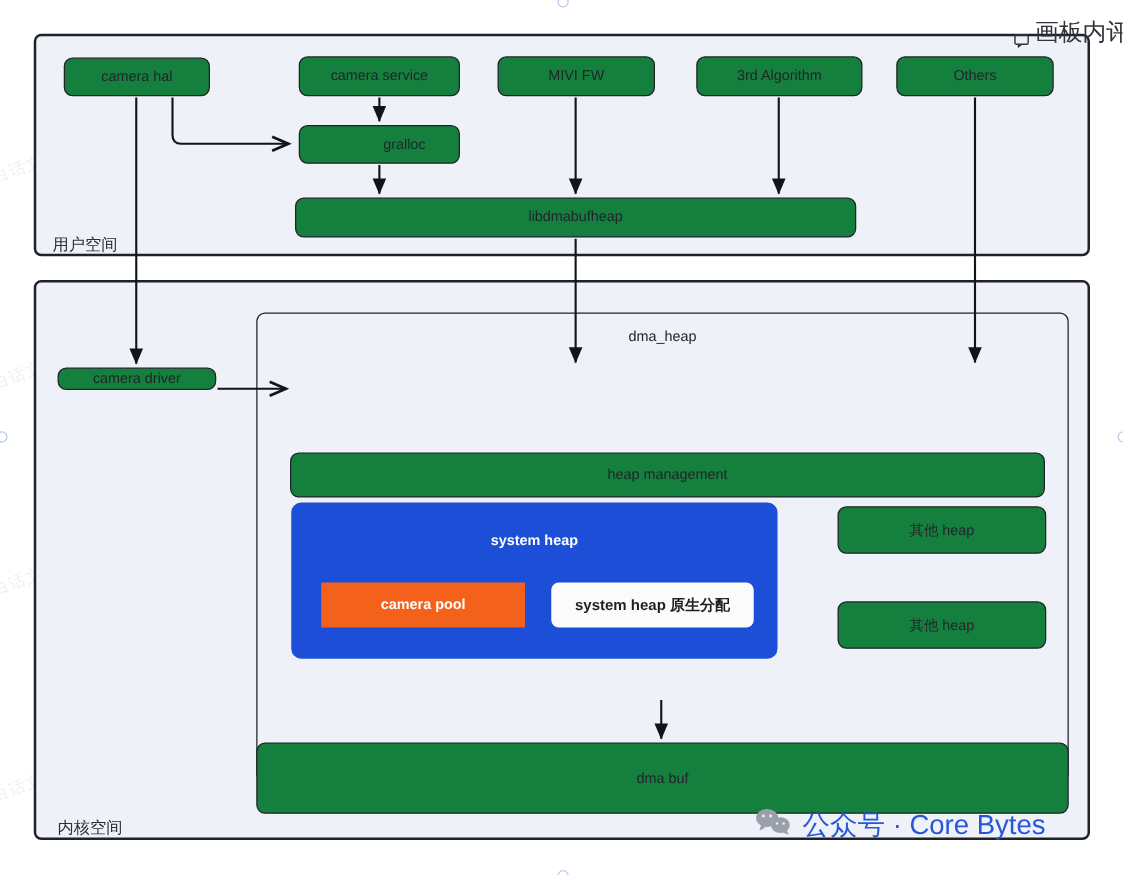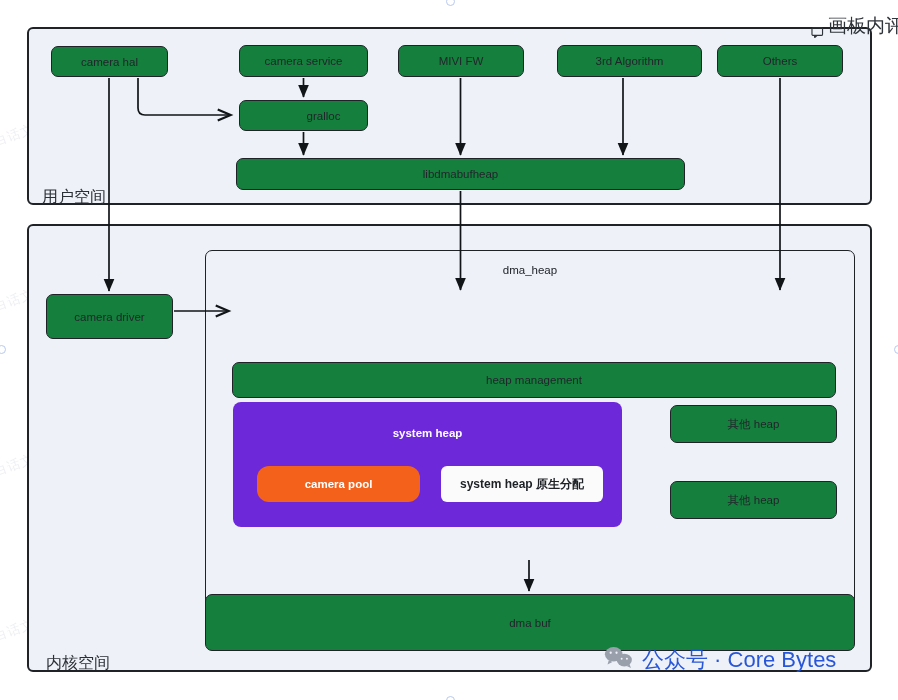--- a/index.html
+++ b/index.html
@@ -44,21 +44,21 @@
   
   .panel {
     position: absolute;
     background: #eef1f7;
     border: 2px solid #1f2328;
     border-radius: 6px;
     box-sizing: border-box;
   }
   .panel-label {
     position: absolute;
-    font-size: 16px;
+    font-size: 13px;
     color: #2b2f36;
     white-space: nowrap;
   }
 
   
   .node {
     position: absolute;
     box-sizing: border-box;
     background: #15803d;
     border: 1.7px solid #1f2328;
@@ -84,36 +84,36 @@
     left: 0; right: 0;
     text-align: center;
     font-size: 11.5px;
     color: #21252b;
   }
 
   
   .heap-box {
     position: absolute;
     box-sizing: border-box;
-    background: #6d28d9;
+    background: #1d4ed8;
     border-radius: 8px;
   }
   .heap-title {
     position: absolute;
     left: 0; right: 0;
     text-align: center;
     font-size: 11.5px;
     font-weight: bold;
     color: #ffffff;
   }
   .pool-box {
     position: absolute;
     box-sizing: border-box;
     background: #f4611a;
-    border-radius: 12px;
+    border-radius: 0;
     display: flex;
     align-items: center;
     justify-content: center;
     font-size: 11.5px;
     font-weight: bold;
     color: #ffffff;
     white-space: nowrap;
   }
   .native-box {
     position: absolute;
@@ -196,32 +196,32 @@
 
   <div class="panel" style="left:27px; top:27px; width:845px; height:178px;"></div>
   <div class="panel-label" style="left:42px; top:187px;">用户空间</div>
 
   <div class="node" style="left:51px; top:46px; width:117px; height:31px;">camera hal</div>
 
   <div class="node" style="left:239px; top:45px; width:129px; height:32px;">camera service</div>
 
   <div class="node" style="left:398px; top:45px; width:126px; height:32px;">MIVI FW</div>
 
-  <div class="node" style="left:557px; top:45px; width:145px; height:32px;text-align:right;">3rd Algorithm</div>
+  <div class="node" style="left:557px; top:45px; width:133px; height:32px;text-align:right;">3rd Algorithm</div>
 
   <div class="node" style="left:717px; top:45px; width:126px; height:32px;">Others</div>
 
   <div class="node" style="left:239px; top:100px; width:129px; height:31px;padding-left:40px;">gralloc</div>
 
   <div class="node" style="left:236px; top:158px; width:449px; height:32px;">libdmabufheap</div>
 
   <div class="panel" style="left:27px; top:224px; width:845px; height:448px;"></div>
   <div class="panel-label" style="left:46px; top:653px;font-family:Liberation Mono, monospace;">内核空间</div>
 
-  <div class="node" style="left:46px; top:294px; width:127px; height:45px;">camera driver</div>
+  <div class="node" style="left:46px; top:294px; width:127px; height:18px;">camera driver</div>
 
   <div class="group-box" style="left:205px; top:250px; width:650px; height:376px;">
     <div class="group-title" style="top:13px;">dma_heap</div>
   </div>
 
 
   <div class="node" style="left:232px; top:345px; width:604px; height:36px;margin-top:17px;">heap management</div>
 
   <div class="heap-box" style="left:233px; top:402px; width:389px; height:125px;">
     <div class="heap-title" style="top:25px;">system heap</div>

